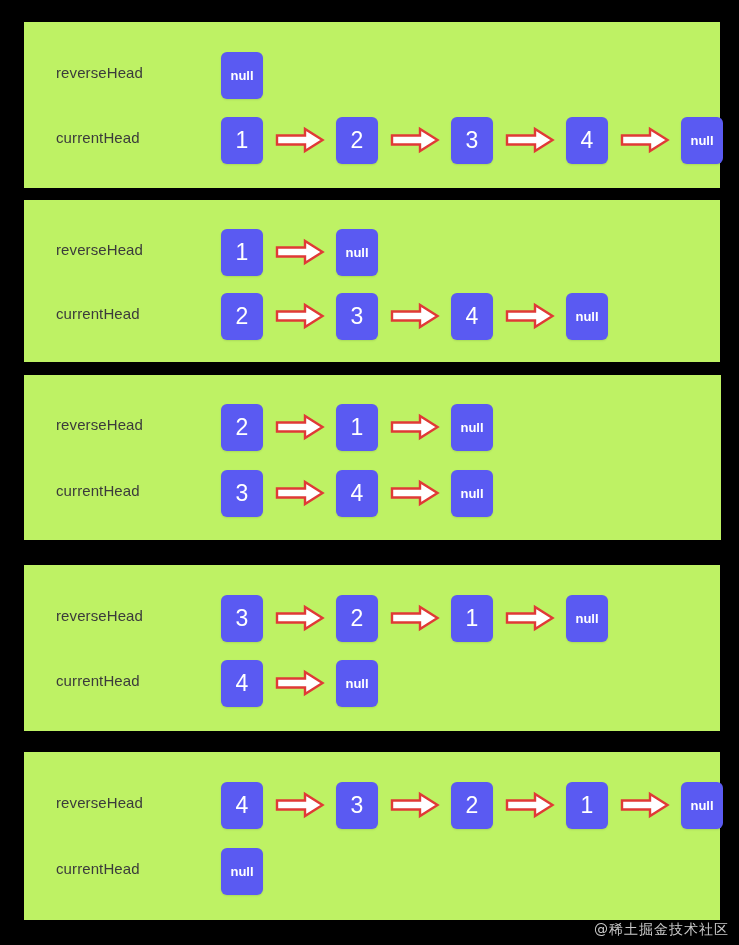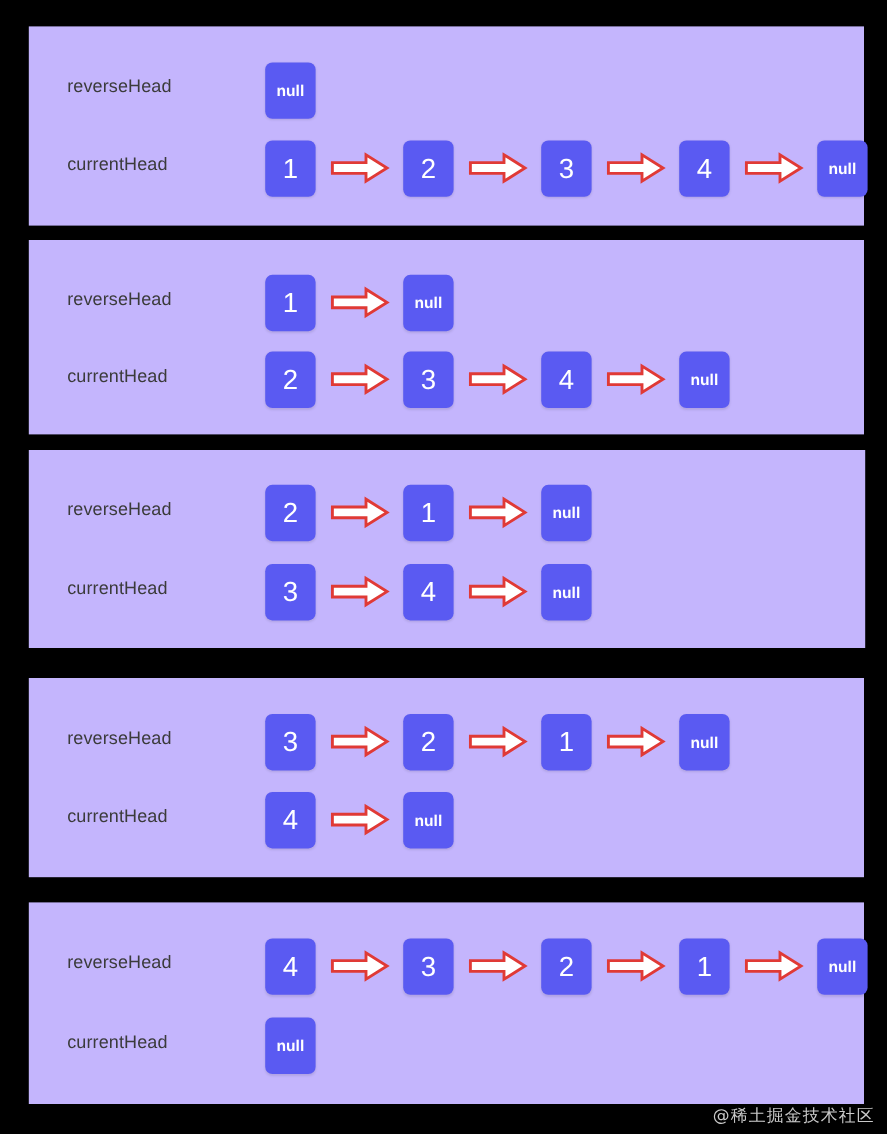--- a/index.html
+++ b/index.html
@@ -18,21 +18,21 @@
   #stage {
     position: absolute;
     left: 0; top: 0;
     width: 739px;
     height: 945px;
     background: #000000;
   }
 
   .panel {
     position: absolute;
-    background: #c4b5fd;
+    background: #bef264;
     box-sizing: border-box;
   }
 
   .row {
     position: absolute;
     left: 0;
     height: 52px;
     display: flex;
     align-items: center;
   }

